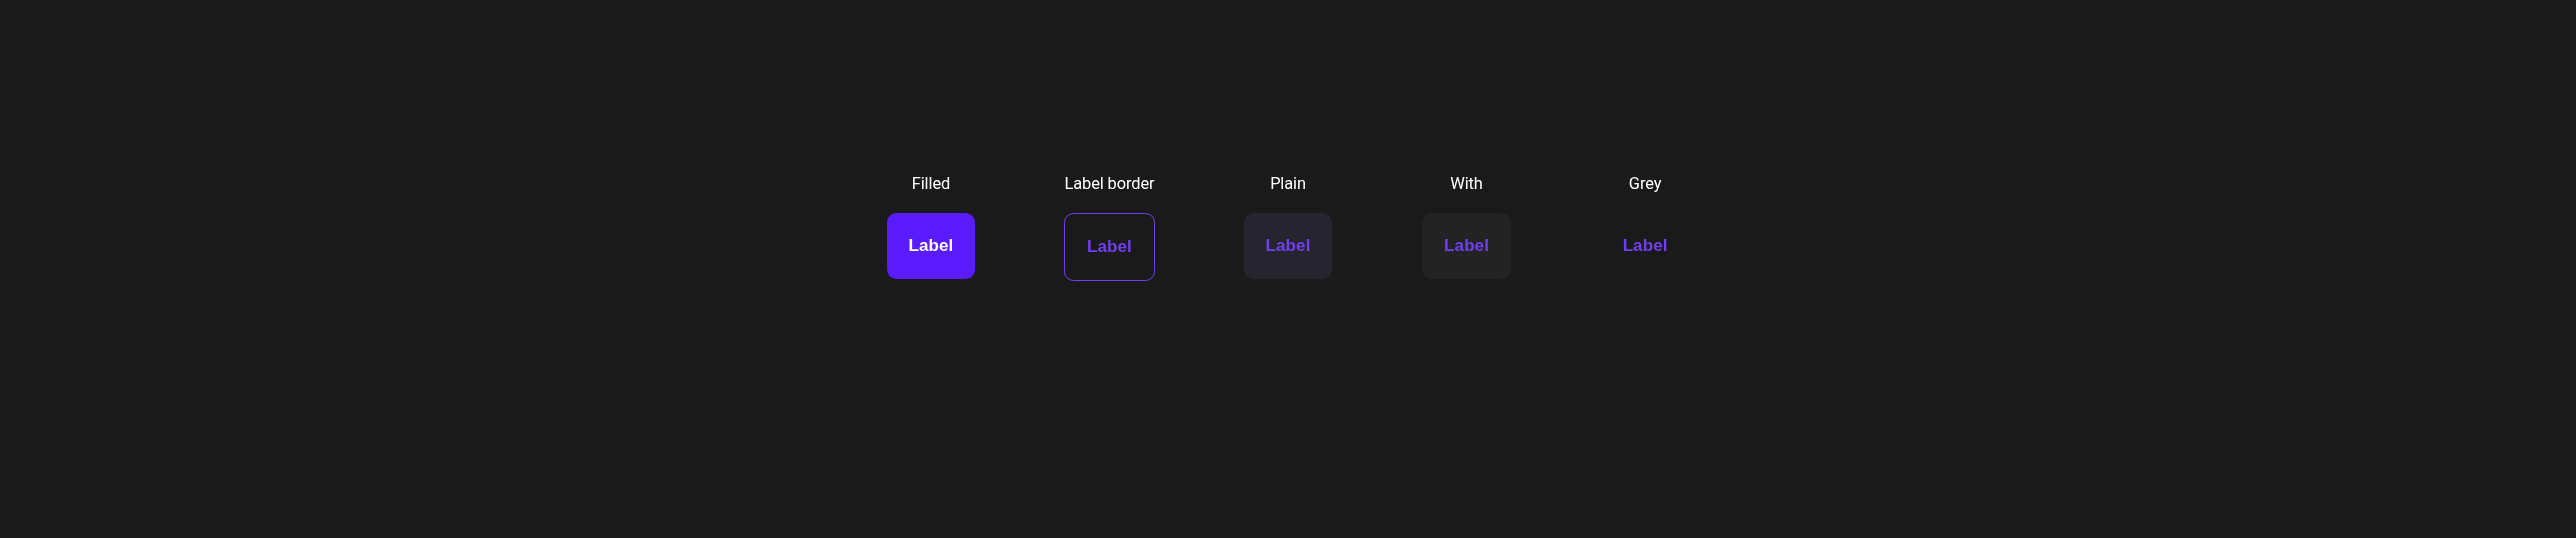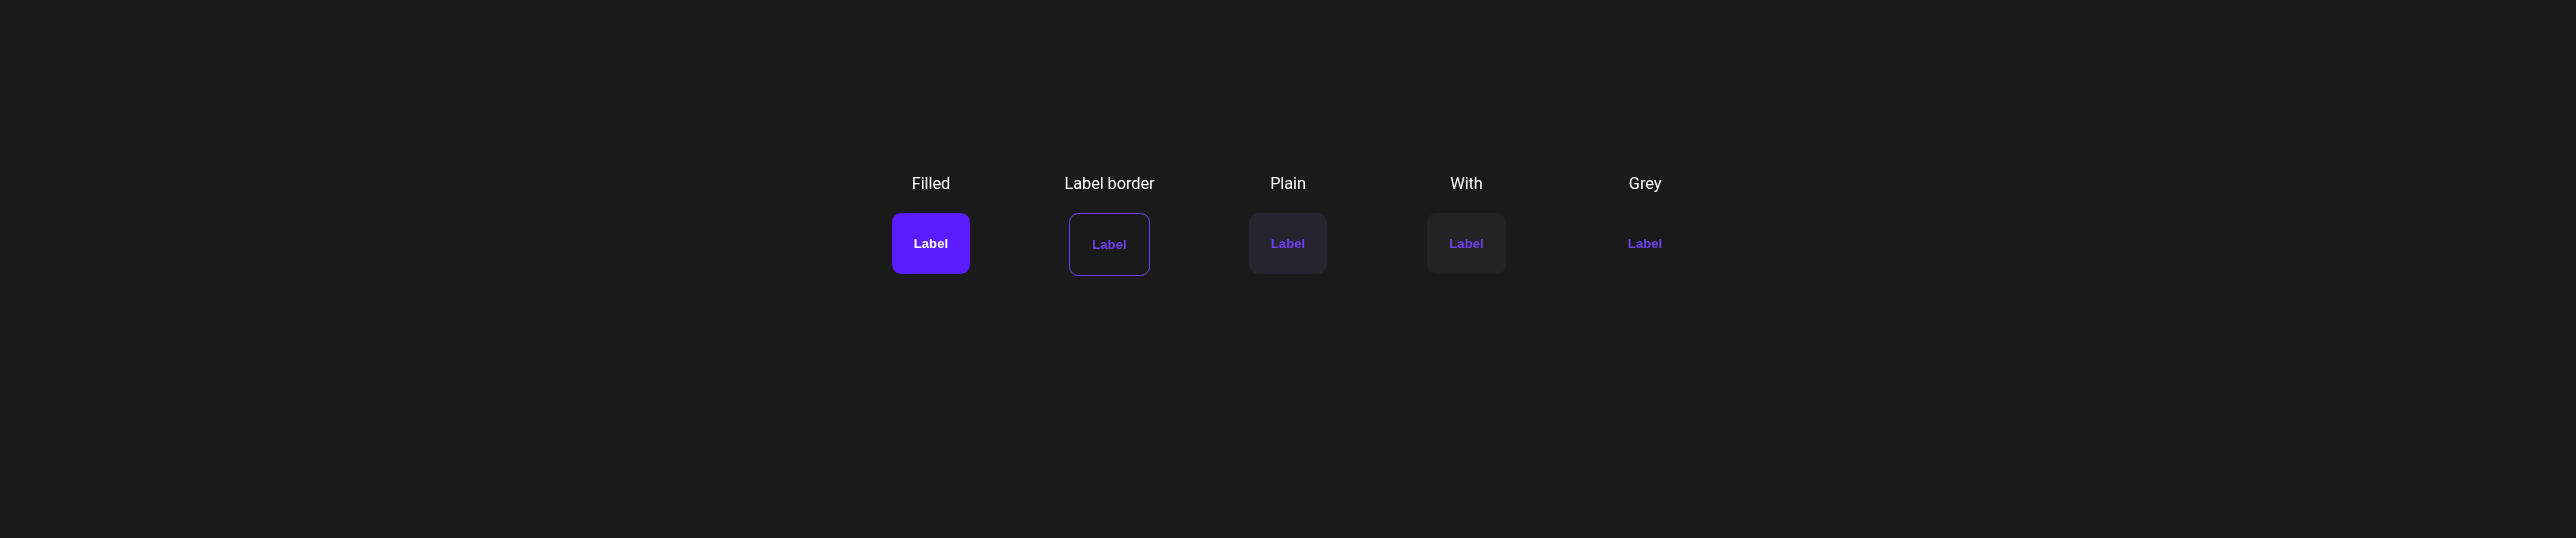--- a/index.html
+++ b/index.html
@@ -36,21 +36,21 @@
     font-size: 16.4px;
     font-weight: 400;
     letter-spacing: -0.1px;
   }
   .btn {
     display: inline-flex;
     align-items: center;
     justify-content: center;
     padding: 23px 22px;
     border-radius: 9.4px;
-    font-size: 13px;
+    font-size: 17px;
     font-weight: 700;
     border: none;
     cursor: pointer;
     letter-spacing: 0.1px;
   }
   .btn-filled {
     background: #5a1bff;
     color: #ffffff;
   }
   .btn-border {

